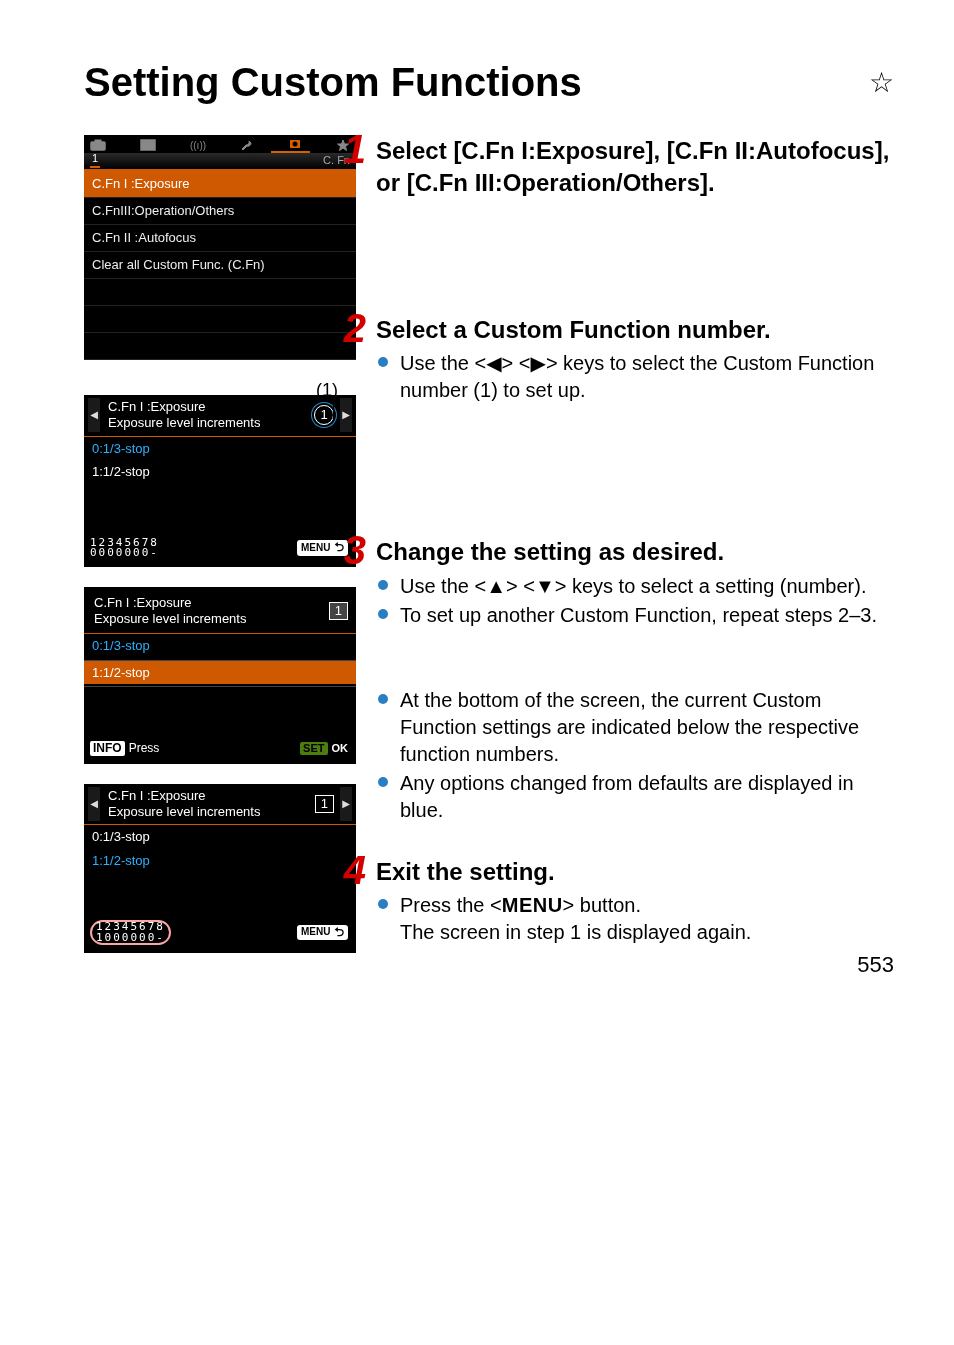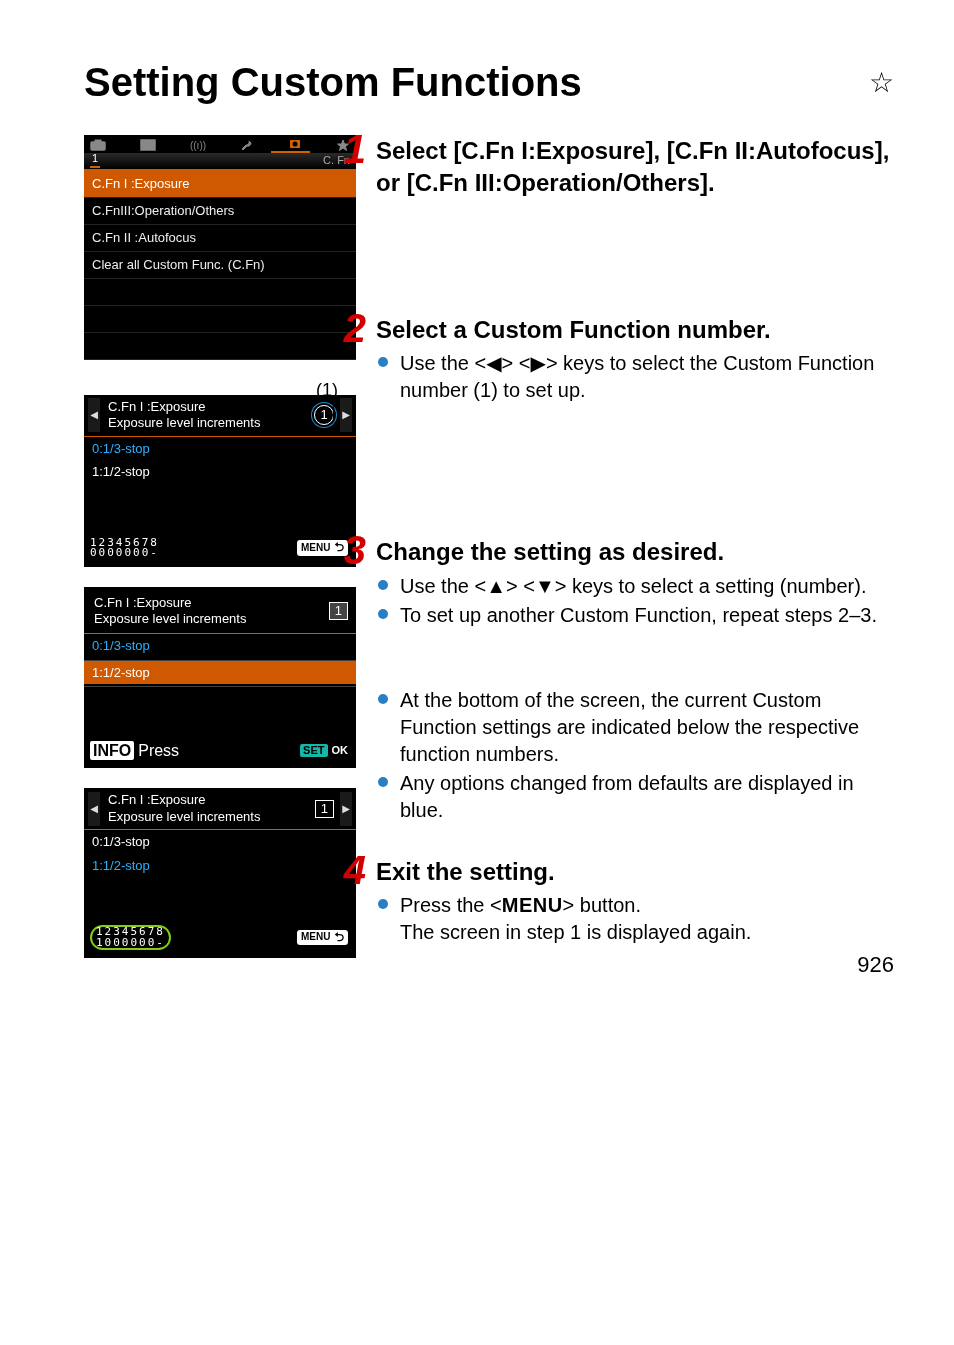--- a/index.html
+++ b/index.html
@@ -147,21 +147,21 @@
   }
   .funcnums {
     font-family: monospace;
     font-size: 11px;
     line-height: 0.95;
     letter-spacing: 2px;
     color: #fff;
     white-space: pre;
   }
   .funcnums.circled {
-    border: 2px solid #84cc16;
+    border: 2px solid #fca5a5;
     border-radius: 14px;
     padding: 0 4px;
   }
   .btn-pill {
     background: #fff;
     color: #000;
     border-radius: 3px;
     font-size: 10px;
     font-weight: bold;
     padding: 0 4px 1px 4px;
@@ -170,23 +170,23 @@
     gap: 4px;
   }
   .btn-pill .ret { font-size: 12px; }
   .setok {
     display: inline-flex;
     align-items: center;
     gap: 4px;
     font-size: 11px;
     font-weight: bold;
   }
-  .setok .box { background:#14b8a6;color:#000;border-radius:2px;padding:0 3px; }
+  .setok .box { background:#4d7c0f;color:#000;border-radius:2px;padding:0 3px; }
   .infohelp {
-    display: inline-flex; align-items: center; gap: 4px; font-size: 16px;
+    display: inline-flex; align-items: center; gap: 4px; font-size: 12px;
   }
   .infohelp .box { background:#fff;color:#000;border-radius:2px;padding:0 3px;font-weight:bold; }
 
   .callout {
     text-align: right;
     font-size: 18px;
     padding-right: 18px;
     margin-bottom: -6px;
     position: relative;
   }
@@ -451,14 +451,14 @@
               <span>Press the &lt;</span><span class="menuword">MENU</span><span>&gt; button.</span>
               <span class="cont">The screen in step 1 is displayed again.</span>
             </li>
           </ul>
         </div>
       </div>
 
     </div>
   </div>
 
-  <div class="pagenum">926</div>
+  <div class="pagenum">553</div>
 </div>
 
 </body></html>

